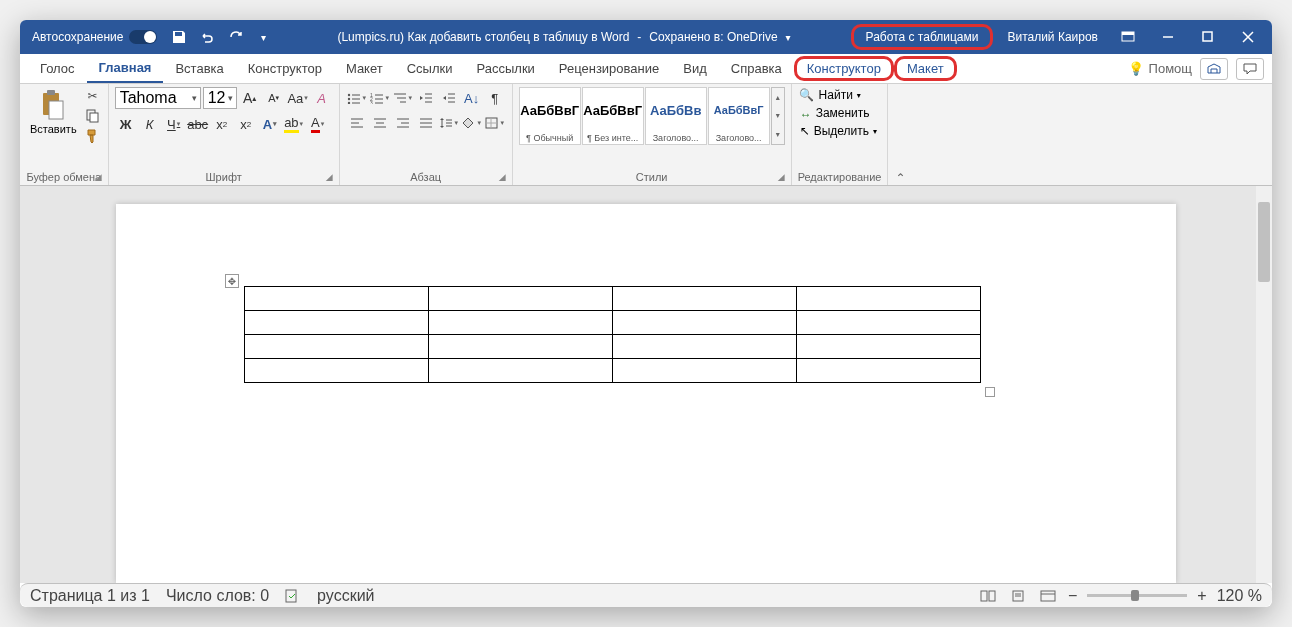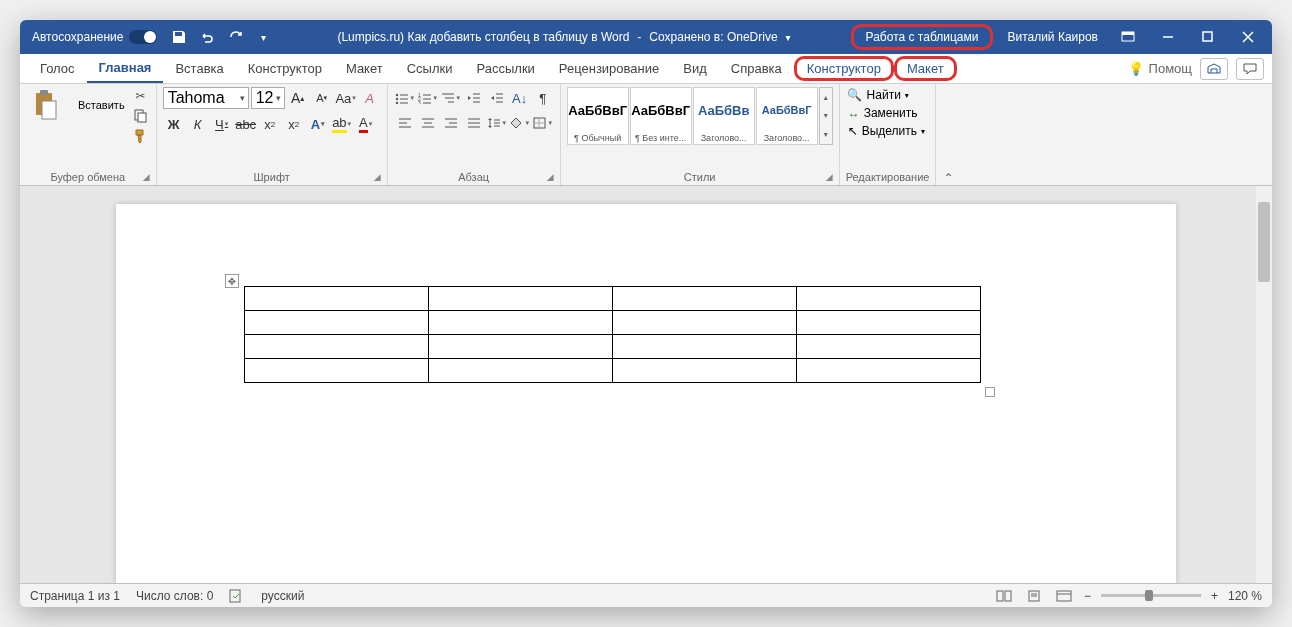--- a/index.html
+++ b/index.html
@@ -19,21 +19,21 @@
 .tab.active { color: #2b579a; border-bottom: 2px solid #2b579a; font-weight: 600; }
 .tab.highlighted { border: 3px solid #e03030; border-radius: 10px; padding: 2px 10px; color: #2b579a; }
 .tabbar-right { margin-left: auto; display: flex; align-items: center; gap: 8px; }
 .tell-me { display: flex; align-items: center; gap: 4px; color: #666; font-size: 13px; }
 .share-btn { width: 28px; height: 22px; border: 1px solid #c0c0c0; border-radius: 3px; display: flex; align-items: center; justify-content: center; color: #2b579a; }
 .ribbon { height: 102px; background: #f3f3f3; display: flex; border-bottom: 1px solid #c0c0c0; font-size: 12px; }
 .group { display: flex; flex-direction: column; border-right: 1px solid #d6d6d6; padding: 3px 6px 0; }
 .group-content { flex: 1; display: flex; align-items: flex-start; gap: 3px; }
 .group-label { text-align: center; font-size: 11px; color: #666; padding: 2px 0; display: flex; align-items: center; justify-content: center; position: relative; }
 .group-label .launcher { position: absolute; right: 0; font-size: 9px; color: #888; }
-.big-btn { display: flex; align-items: center; gap: 16px; padding: 2px 4px; cursor: pointer; }
+.big-btn { display: flex; flex-direction: column; align-items: center; gap: 2px; padding: 2px 4px; cursor: pointer; }
 .big-btn .icon { width: 32px; height: 32px; display: flex; align-items: center; justify-content: center; font-size: 22px; }
 .big-btn .lbl { font-size: 11px; text-align: center; }
 .small-btns { display: flex; flex-direction: column; gap: 2px; }
 .sm { width: 18px; height: 18px; display: flex; align-items: center; justify-content: center; cursor: pointer; font-size: 12px; color: #444; }
 .font-group .row { display: flex; gap: 2px; align-items: center; }
 .font-combo { height: 22px; border: 1px solid #ababab; background: #fff; font-size: 16px; padding: 0 16px 0 4px; display: flex; align-items: center; position: relative; }
 .font-combo::after { content: '▾'; position: absolute; right: 3px; font-size: 9px; color: #555; }
 .fn { width: 86px; }
 .fs { width: 34px; }
 .btn { width: 22px; height: 22px; display: flex; align-items: center; justify-content: center; cursor: pointer; font-size: 13px; color: #333; }
@@ -51,21 +51,21 @@
 .edit-item { display: flex; align-items: center; gap: 4px; cursor: pointer; padding: 1px 2px; }
 .collapse-btn { width: 24px; align-self: flex-end; text-align: center; cursor: pointer; color: #666; }
 .document-area { flex: 1; background: #e6e6e6; overflow: auto; position: relative; display: flex; justify-content: center; padding-top: 18px; }
 .page { width: 1060px; min-height: 360px; background: #fff; box-shadow: 0 0 6px rgba(0,0,0,0.2); position: relative; padding-top: 82px; }
 .table-anchor { position: absolute; left: 109px; top: 70px; width: 14px; height: 14px; border: 1px solid #999; display: flex; align-items: center; justify-content: center; font-size: 10px; color: #666; background: #fff; }
 .word-table { border-collapse: collapse; margin-left: 128px; }
 .word-table td { border: 1px solid #000; width: 184px; height: 24px; }
 .table-resize { position: absolute; left: 869px; top: 183px; width: 10px; height: 10px; border: 1px solid #999; background: #fff; }
 .scrollbar-v { position: absolute; right: 0; top: 0; bottom: 0; width: 16px; background: #f0f0f0; }
 .scrollbar-v .thumb { position: absolute; top: 16px; left: 2px; right: 2px; height: 80px; background: #c0c0c0; border-radius: 2px; }
-.statusbar { height: 24px; background: #f3f3f3; border-top: 1px solid #c0c0c0; display: flex; align-items: center; font-size: 12px; color: #444; padding: 0 10px; gap: 16px; }
+.statusbar { height: 24px; background: #f3f3f3; border-top: 1px solid #c0c0c0; display: flex; align-items: center; font-size: 16px; color: #444; padding: 0 10px; gap: 16px; border-radius: 8px; }
 .statusbar .right { margin-left: auto; display: flex; align-items: center; gap: 10px; }
 .view-btn { width: 20px; height: 18px; display: flex; align-items: center; justify-content: center; cursor: pointer; color: #666; }
 .zoom-slider { width: 100px; height: 3px; background: #c0c0c0; position: relative; }
 .zoom-slider .knob { position: absolute; left: 44px; top: -4px; width: 8px; height: 11px; background: #888; border-radius: 2px; }
 svg { display: block; }
 </style>
 </head>
 <body>
 
 <div class="window">

